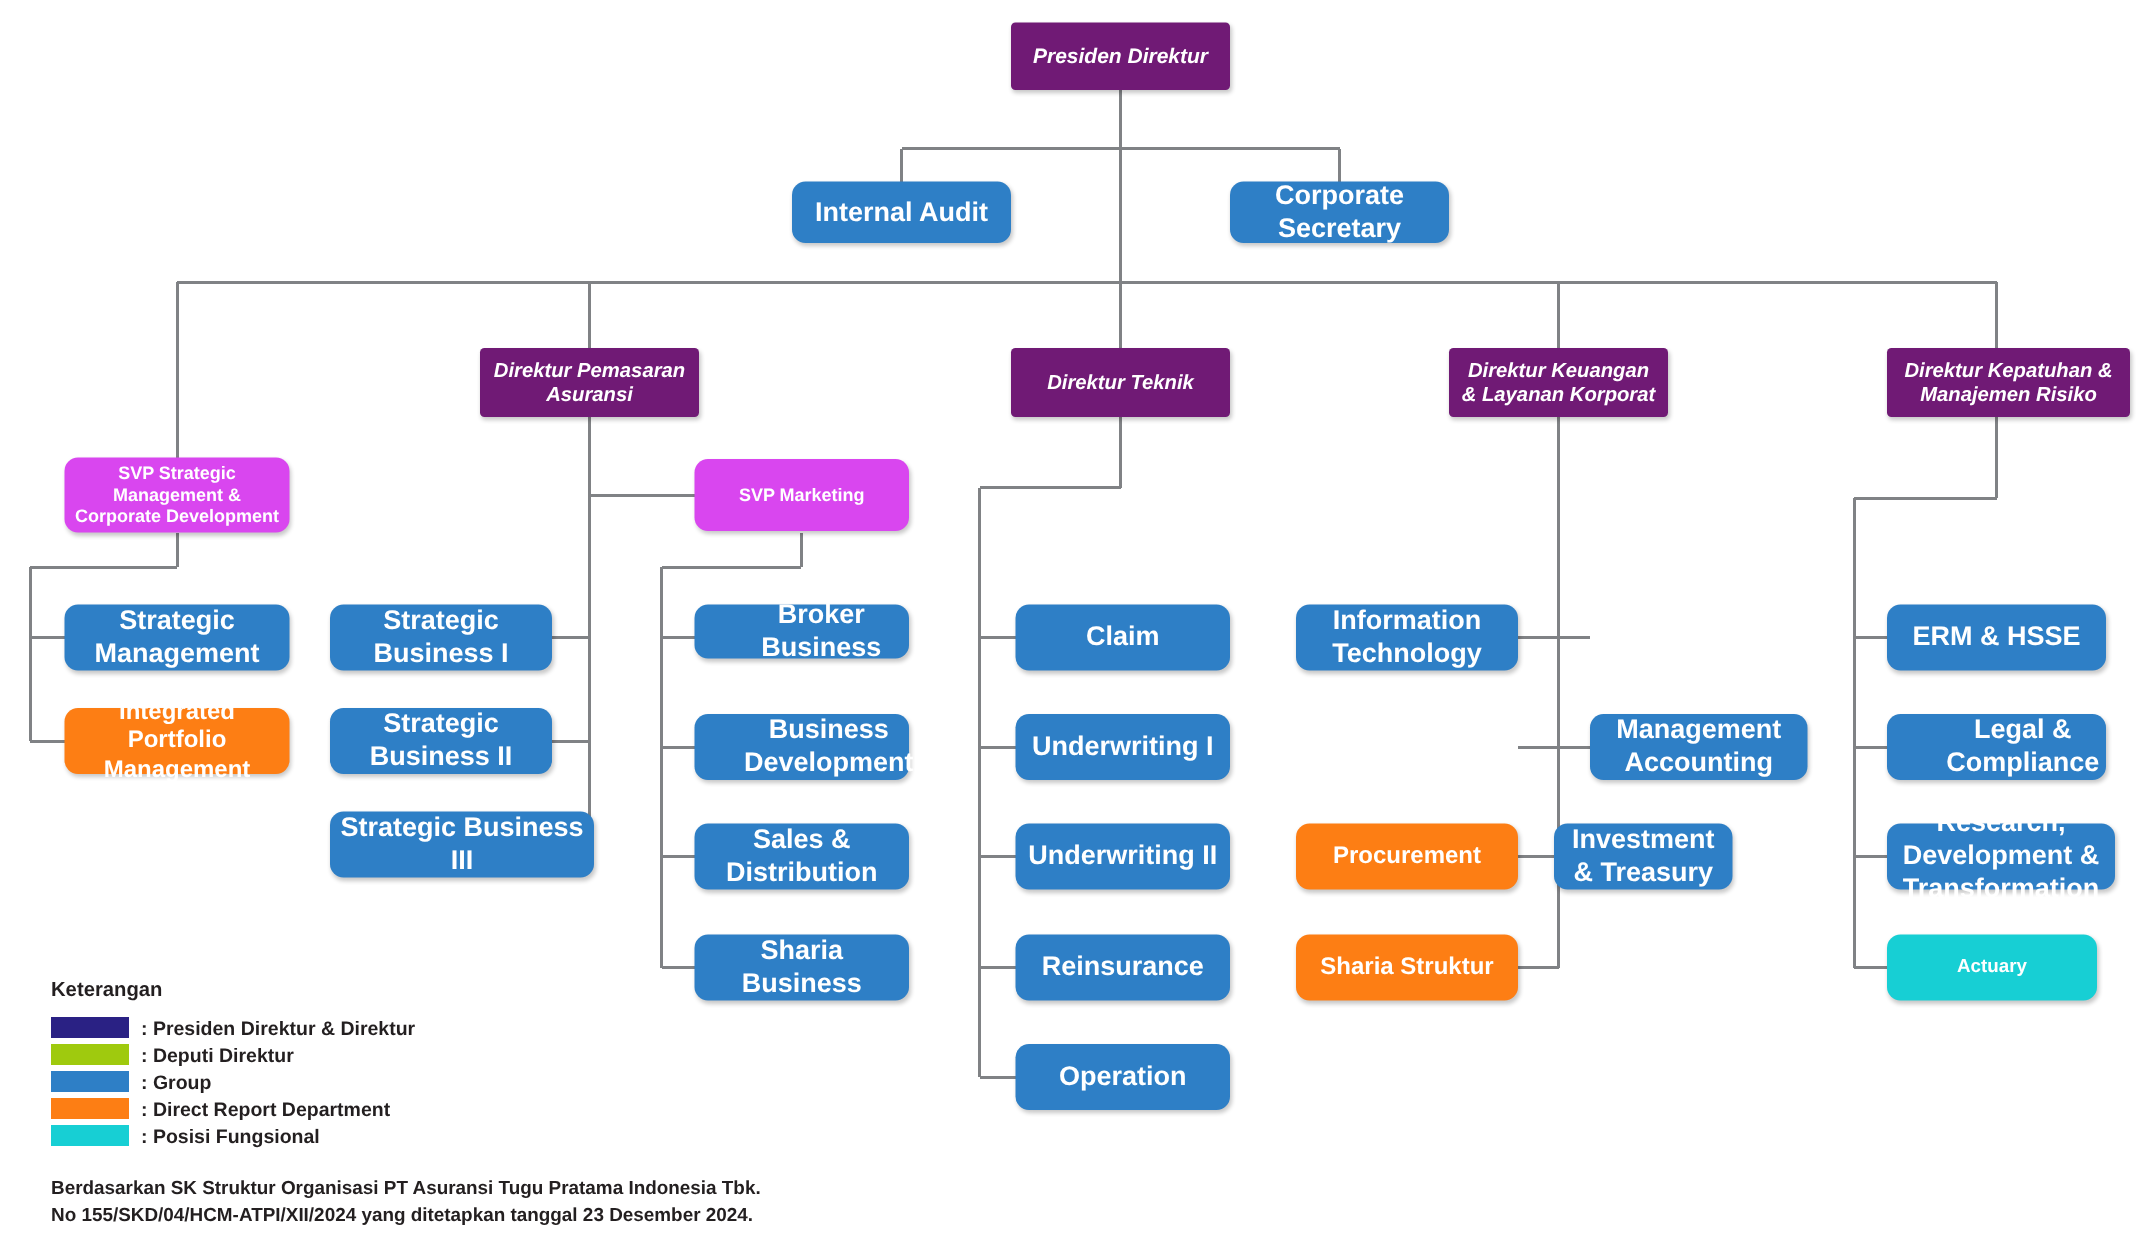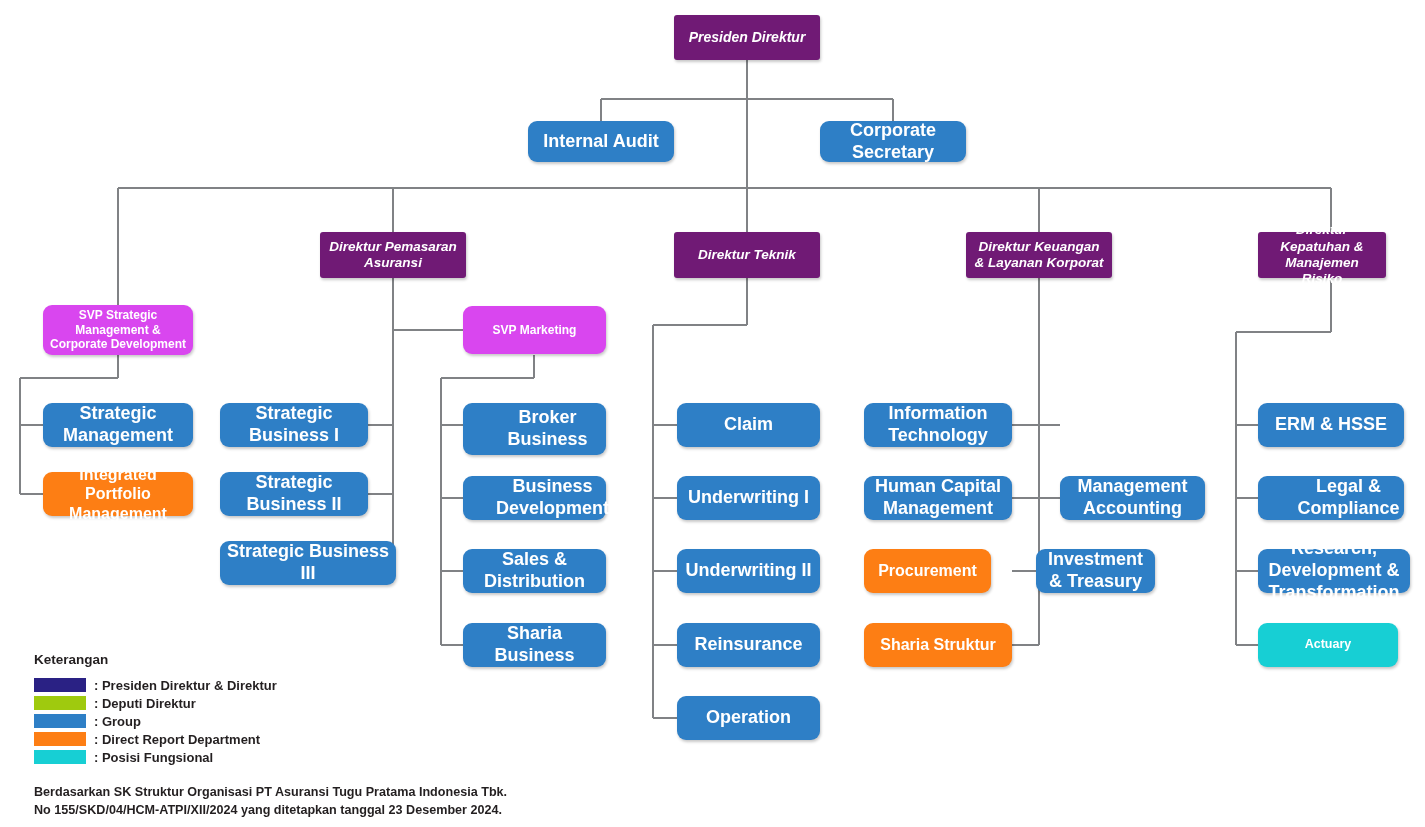--- a/index.html
+++ b/index.html
@@ -159,46 +159,45 @@
   </svg>
 
   <div class="node n-director n-pres" style="left:674px;top:15px;width:146px;height:45px;">Presiden Direktur</div>
 
   <div class="node n-group" style="left:528px;top:121px;width:146px;height:41px;">Internal Audit</div>
   <div class="node n-group" style="left:820px;top:121px;width:146px;height:41px;">Corporate Secretary</div>
 
   <div class="node n-director n-topunit" style="left:320px;top:232px;width:146px;height:46px;">Direktur Pemasaran Asuransi</div>
   <div class="node n-director n-topunit" style="left:674px;top:232px;width:146px;height:46px;">Direktur Teknik</div>
   <div class="node n-director n-topunit" style="left:966px;top:232px;width:146px;height:46px;">Direktur Keuangan &amp; Layanan Korporat</div>
-  <div class="node n-director n-topunit" style="left:1258px;top:232px;width:128px;height:46px;">Direktur Kepatuhan &amp; Manajemen Risiko</div>
+  <div class="node n-director n-topunit" style="left:1258px;top:232px;width:162px;height:46px;">Direktur Kepatuhan &amp; Manajemen Risiko</div>
 
   <div class="node n-deputy" style="left:43px;top:305px;width:150px;height:50px;">SVP Strategic Management &amp; Corporate Development</div>
   <div class="node n-deputy" style="left:463px;top:306px;width:143px;height:48px;">SVP Marketing</div>
 
   <div class="node n-group" style="left:43px;top:403px;width:150px;height:44px;">Strategic Management</div>
   <div class="node n-dept" style="left:43px;top:472px;width:150px;height:44px;">Integrated Portfolio Management</div>
 
   <div class="node n-group" style="left:220px;top:403px;width:148px;height:44px;">Strategic Business I</div>
   <div class="node n-group" style="left:220px;top:472px;width:148px;height:44px;">Strategic Business II</div>
   <div class="node n-group" style="left:220px;top:541px;width:176px;height:44px;">Strategic Business III</div>
 
-  <div class="node n-group" style="left:463px;top:403px;width:143px;height:52px;padding-left:32px;">Broker Business</div>
+  <div class="node n-group" style="left:463px;top:403px;width:143px;height:36px;padding-left:32px;">Broker Business</div>
   <div class="node n-group" style="left:463px;top:476px;width:143px;height:44px;padding-left:42px;">Business Development</div>
   <div class="node n-group" style="left:463px;top:549px;width:143px;height:44px;">Sales &amp; Distribution</div>
   <div class="node n-group" style="left:463px;top:623px;width:143px;height:44px;">Sharia Business</div>
 
   <div class="node n-group" style="left:677px;top:403px;width:143px;height:44px;">Claim</div>
   <div class="node n-group" style="left:677px;top:476px;width:143px;height:44px;">Underwriting I</div>
   <div class="node n-group" style="left:677px;top:549px;width:143px;height:44px;">Underwriting II</div>
   <div class="node n-group" style="left:677px;top:623px;width:143px;height:44px;">Reinsurance</div>
   <div class="node n-group" style="left:677px;top:696px;width:143px;height:44px;">Operation</div>
 
   <div class="node n-group" style="left:864px;top:403px;width:148px;height:44px;">Information Technology</div>
-  <div class="node n-group" style="left:864px;top:476px;width:148px;height:44px;">Human Capital Management</div>
-  <div class="node n-dept" style="left:864px;top:549px;width:127px;height:44px;">Procurement</div>
+  <div class="node n-dept" style="left:864px;top:549px;width:148px;height:44px;">Procurement</div>
   <div class="node n-dept" style="left:864px;top:623px;width:148px;height:44px;">Sharia Struktur</div>
 
   <div class="node n-group" style="left:1060px;top:476px;width:145px;height:44px;">Management Accounting</div>
   <div class="node n-group" style="left:1036px;top:549px;width:119px;height:44px;">Investment &amp; Treasury</div>
 
   <div class="node n-group" style="left:1258px;top:403px;width:146px;height:44px;">ERM &amp; HSSE</div>
   <div class="node n-group" style="left:1258px;top:476px;width:146px;height:44px;padding-left:41px;">Legal &amp; Compliance</div>
   <div class="node n-group" style="left:1258px;top:549px;width:152px;height:44px;">Research, Development &amp; Transformation</div>
   <div class="node n-func" style="left:1258px;top:623px;width:140px;height:44px;">Actuary</div>
 

